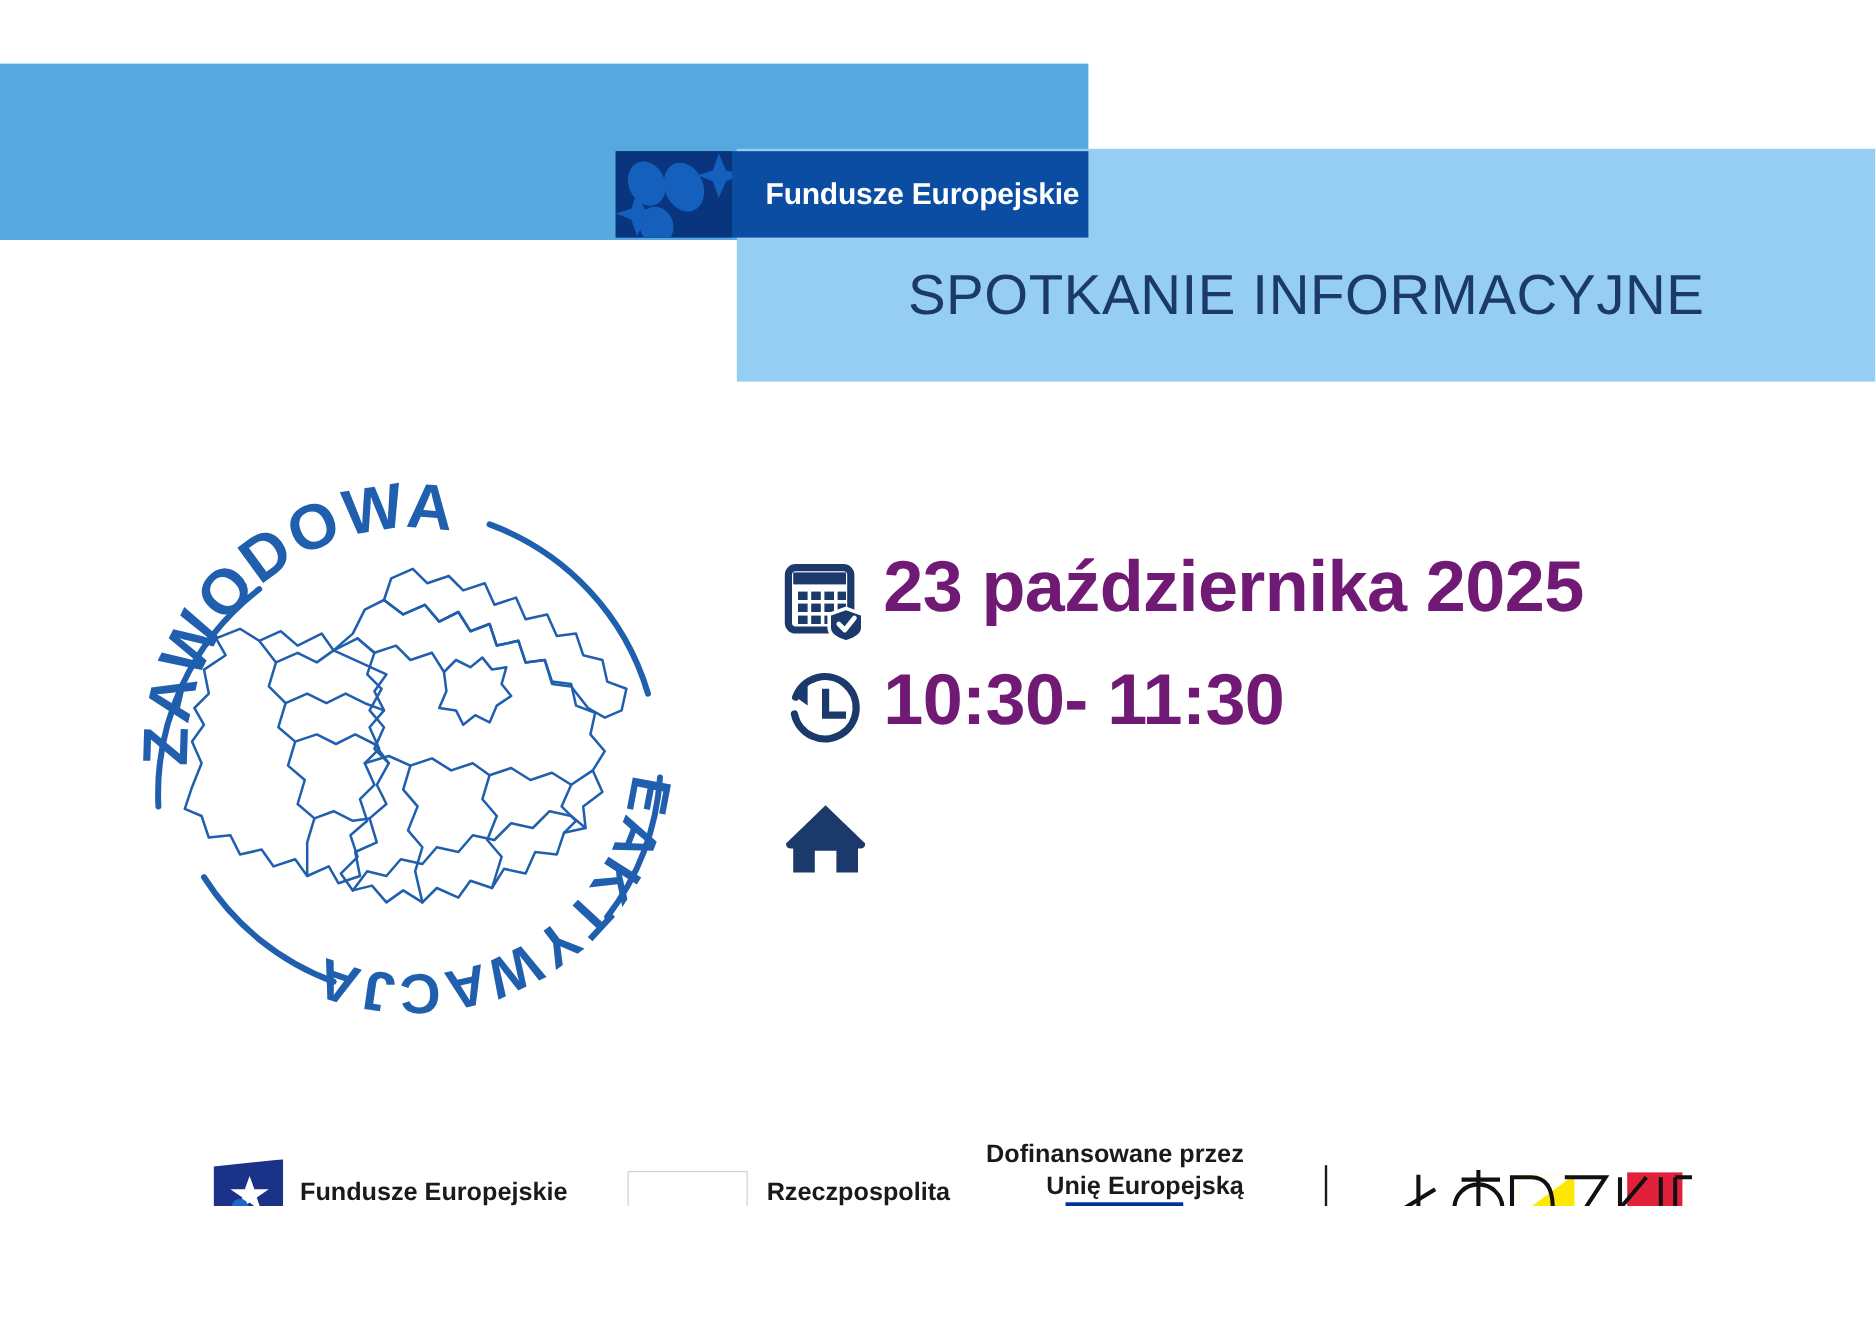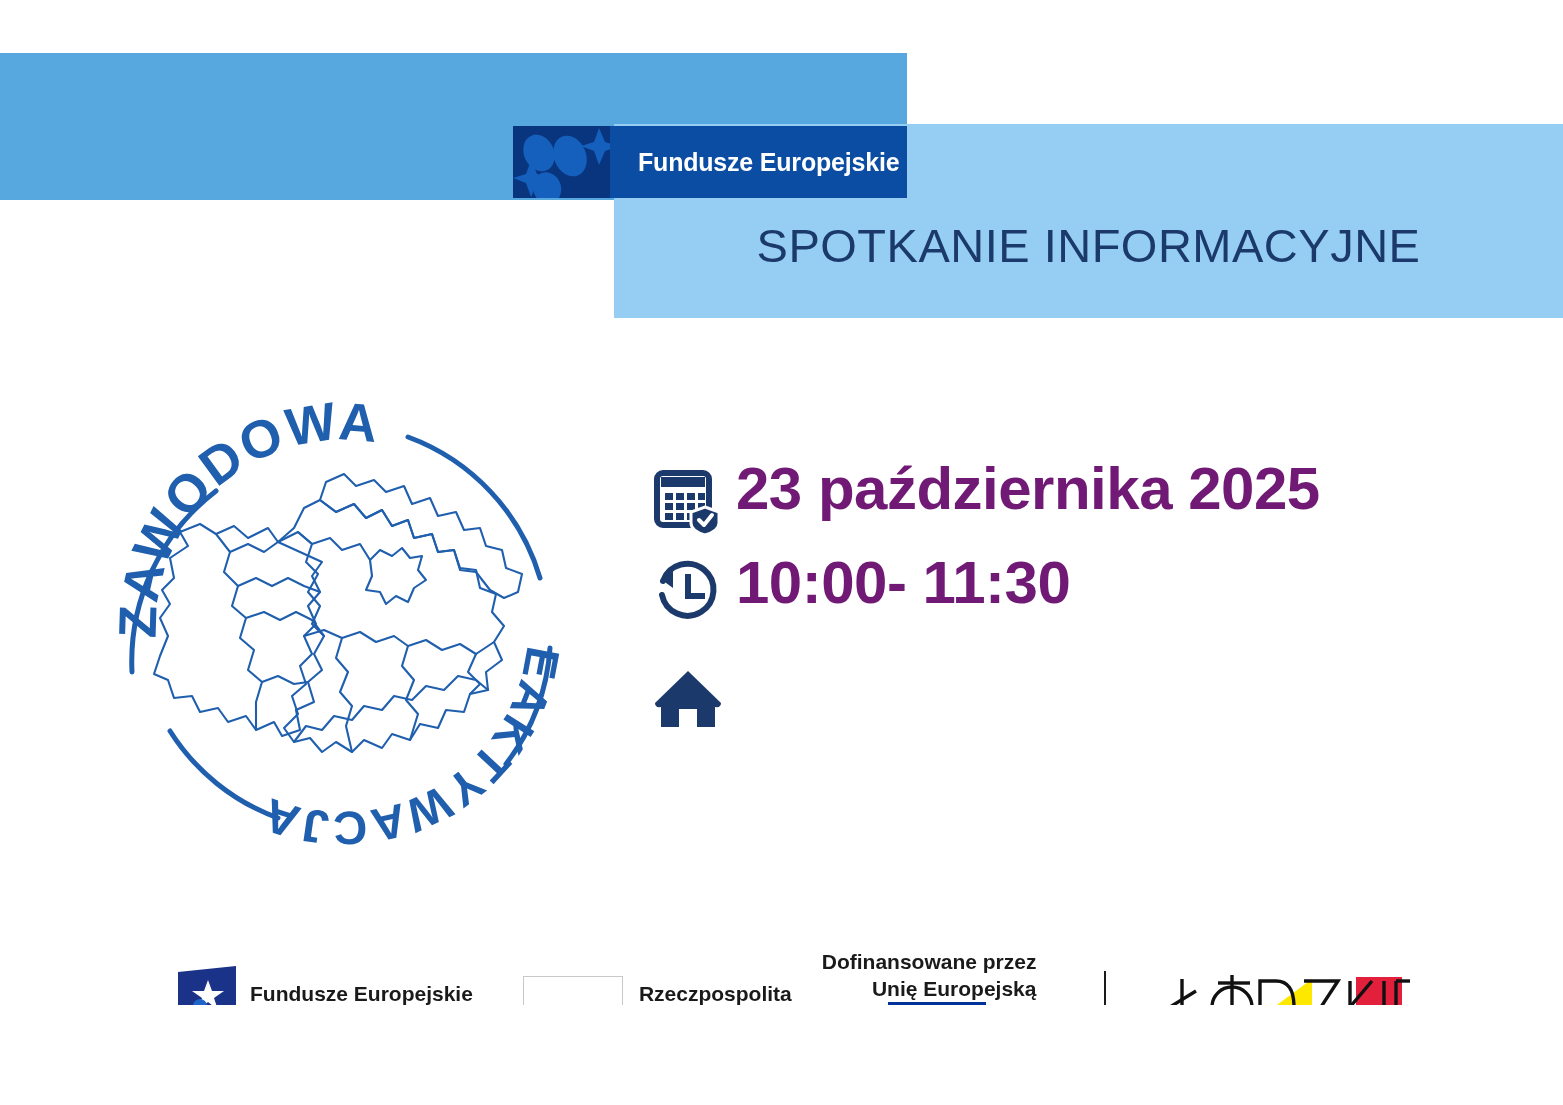--- a/index.html
+++ b/index.html
@@ -300,21 +300,21 @@
     </div>
 
     <div class="detail-row row-time">
       <div class="detail-icon">
         <svg width="74" height="74" viewBox="0 0 74 74" aria-hidden="true">
           <path d="M12 26 A26 26 0 1 1 11 40" fill="none" stroke="#1b3a6b" stroke-width="6" stroke-linecap="round"></path>
           <path d="M22 16 L11 25 L22 33 Z" fill="#1b3a6b"></path>
           <path d="M37 22 L37 41 L51 41" fill="none" stroke="#1b3a6b" stroke-width="6" stroke-linecap="square"></path>
         </svg>
       </div>
-      <div class="detail-text">10:00- 11:30</div>
+      <div class="detail-text">10:30- 11:30</div>
     </div>
 
     <div class="detail-row row-place">
       <div class="detail-icon">
         <svg width="74" height="74" viewBox="0 0 74 74" aria-hidden="true">
           <path d="M37 10 L70 42 Q70 47 64 46 L64 66 L46 66 L46 48 L28 48 L28 66 L10 66 L10 46 Q4 47 4 42 Z" fill="#1b3a6b"></path>
         </svg>
       </div>
     </div>
 

